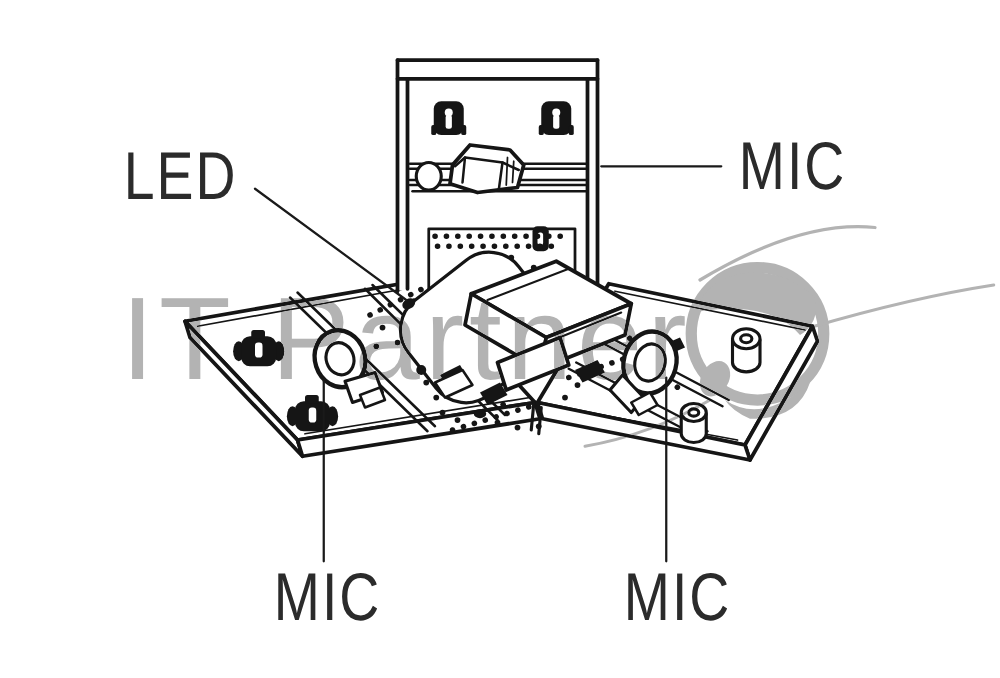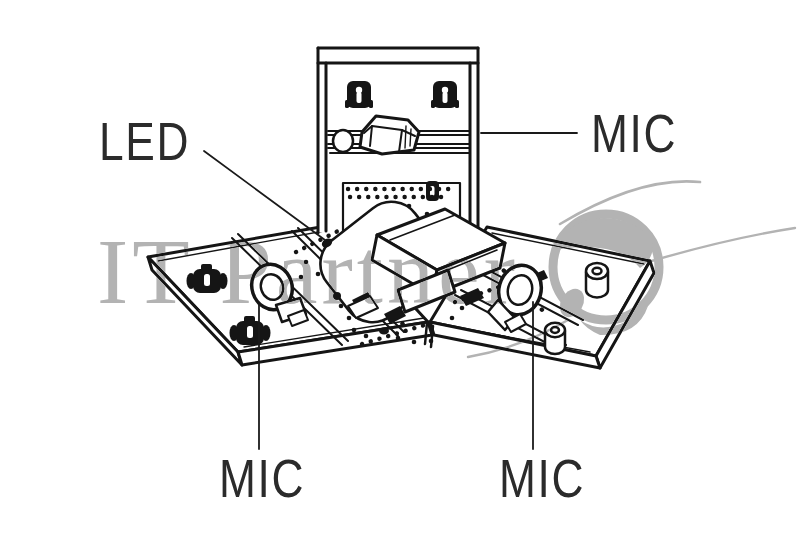--- a/index.html
+++ b/index.html
@@ -6,21 +6,21 @@
   body{width:800px;height:542px;background:#ffffff;overflow:hidden;position:relative;
        font-family:"Liberation Sans", sans-serif;}
   .stage{position:absolute;left:0;top:0;width:800px;height:542px;}
   .label{position:absolute;font-family:"Liberation Sans",sans-serif;font-size:54px;
          color:#2b2b2b;line-height:1;letter-spacing:2px;transform:scaleX(.82);
          transform-origin:left top;white-space:nowrap;}
   .watermark-layer{position:absolute;left:0;top:0;width:800px;height:542px;
          mix-blend-mode:darken;pointer-events:none;}
   .wm-text{position:absolute;left:97px;top:224px;font-size:94px;line-height:1;
          letter-spacing:4px;color:#b3b3b3;white-space:nowrap;
-         font-family:Liberation Serif, serif;}
+         font-family:Liberation Sans, sans-serif;}
   svg{position:absolute;left:0;top:0;}
 </style>
 </head>
 <body>
 
 <div class="stage">
 
 <svg width="800" height="542" viewBox="0 0 800 542" stroke-linecap="round" stroke-linejoin="round">
 
   <g fill="#ffffff" stroke="#151515">

